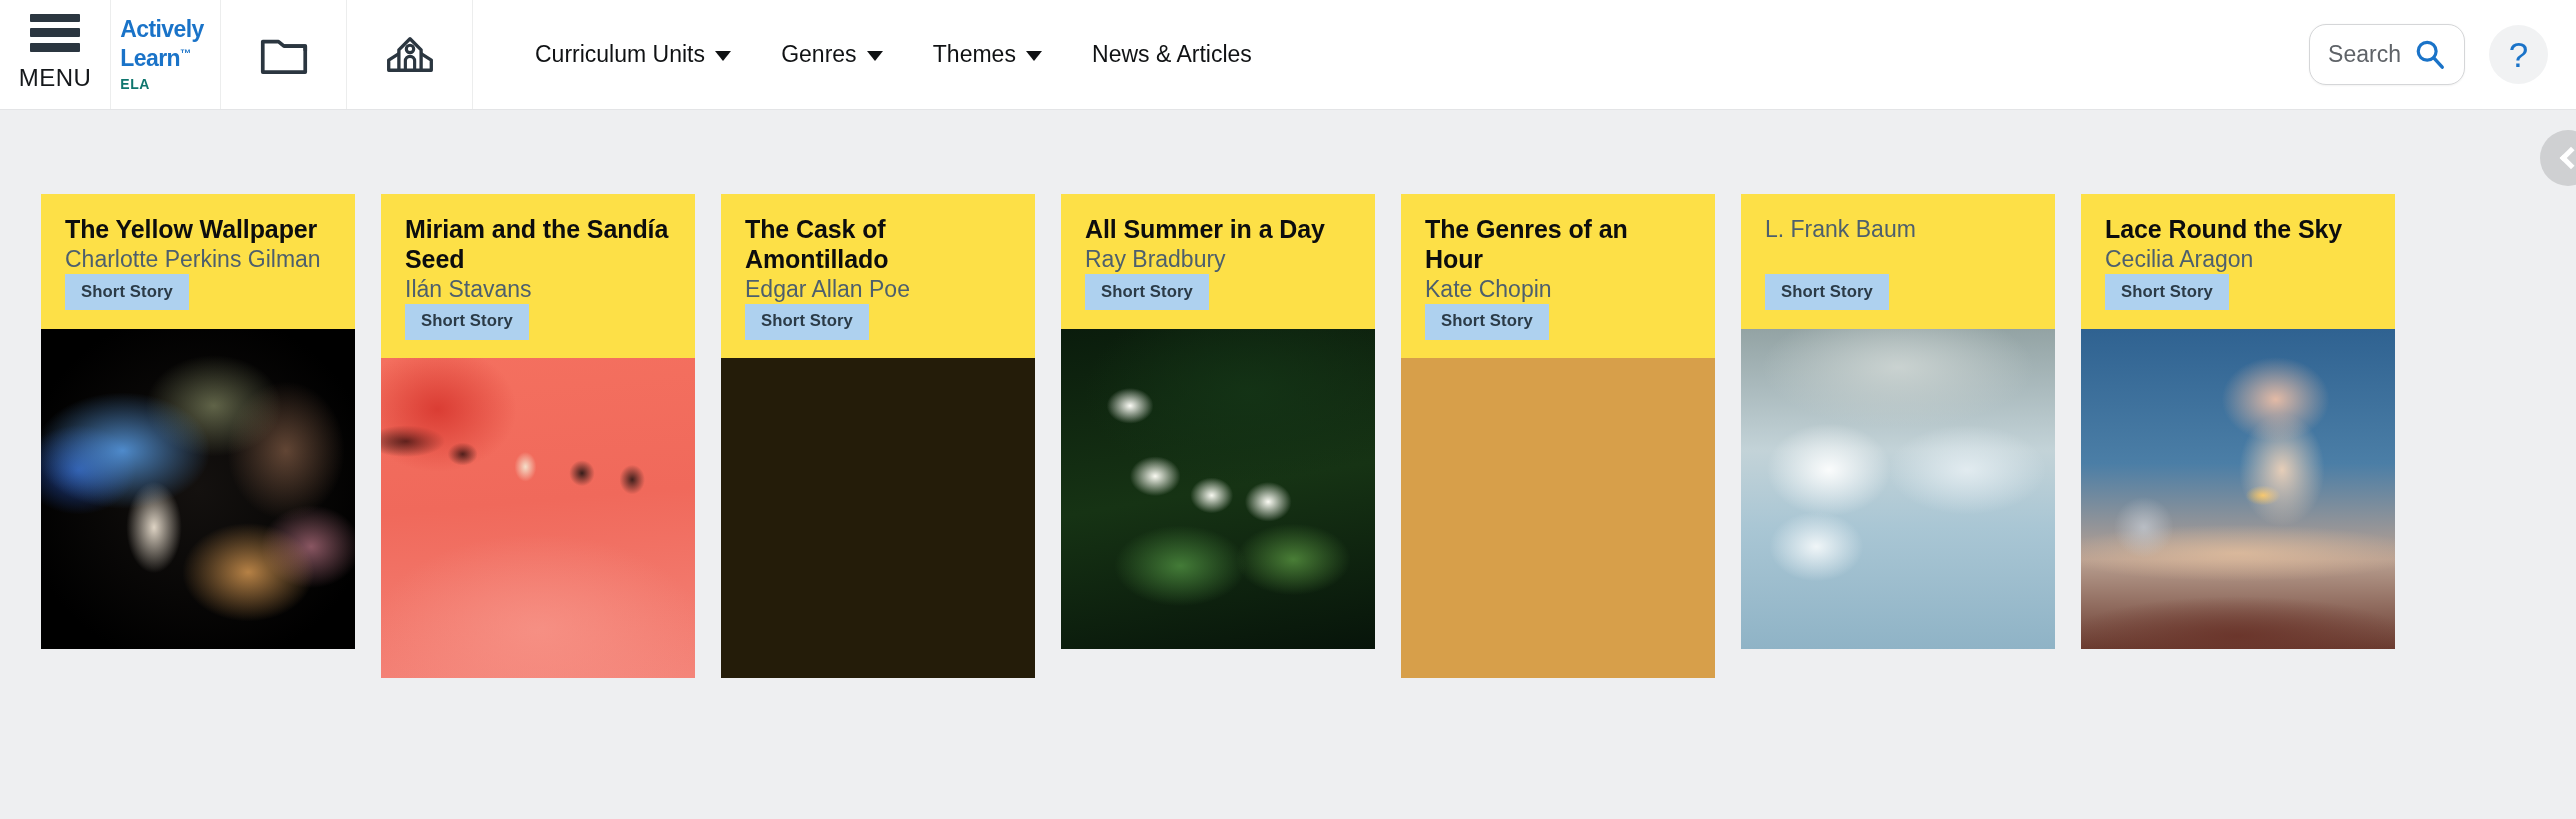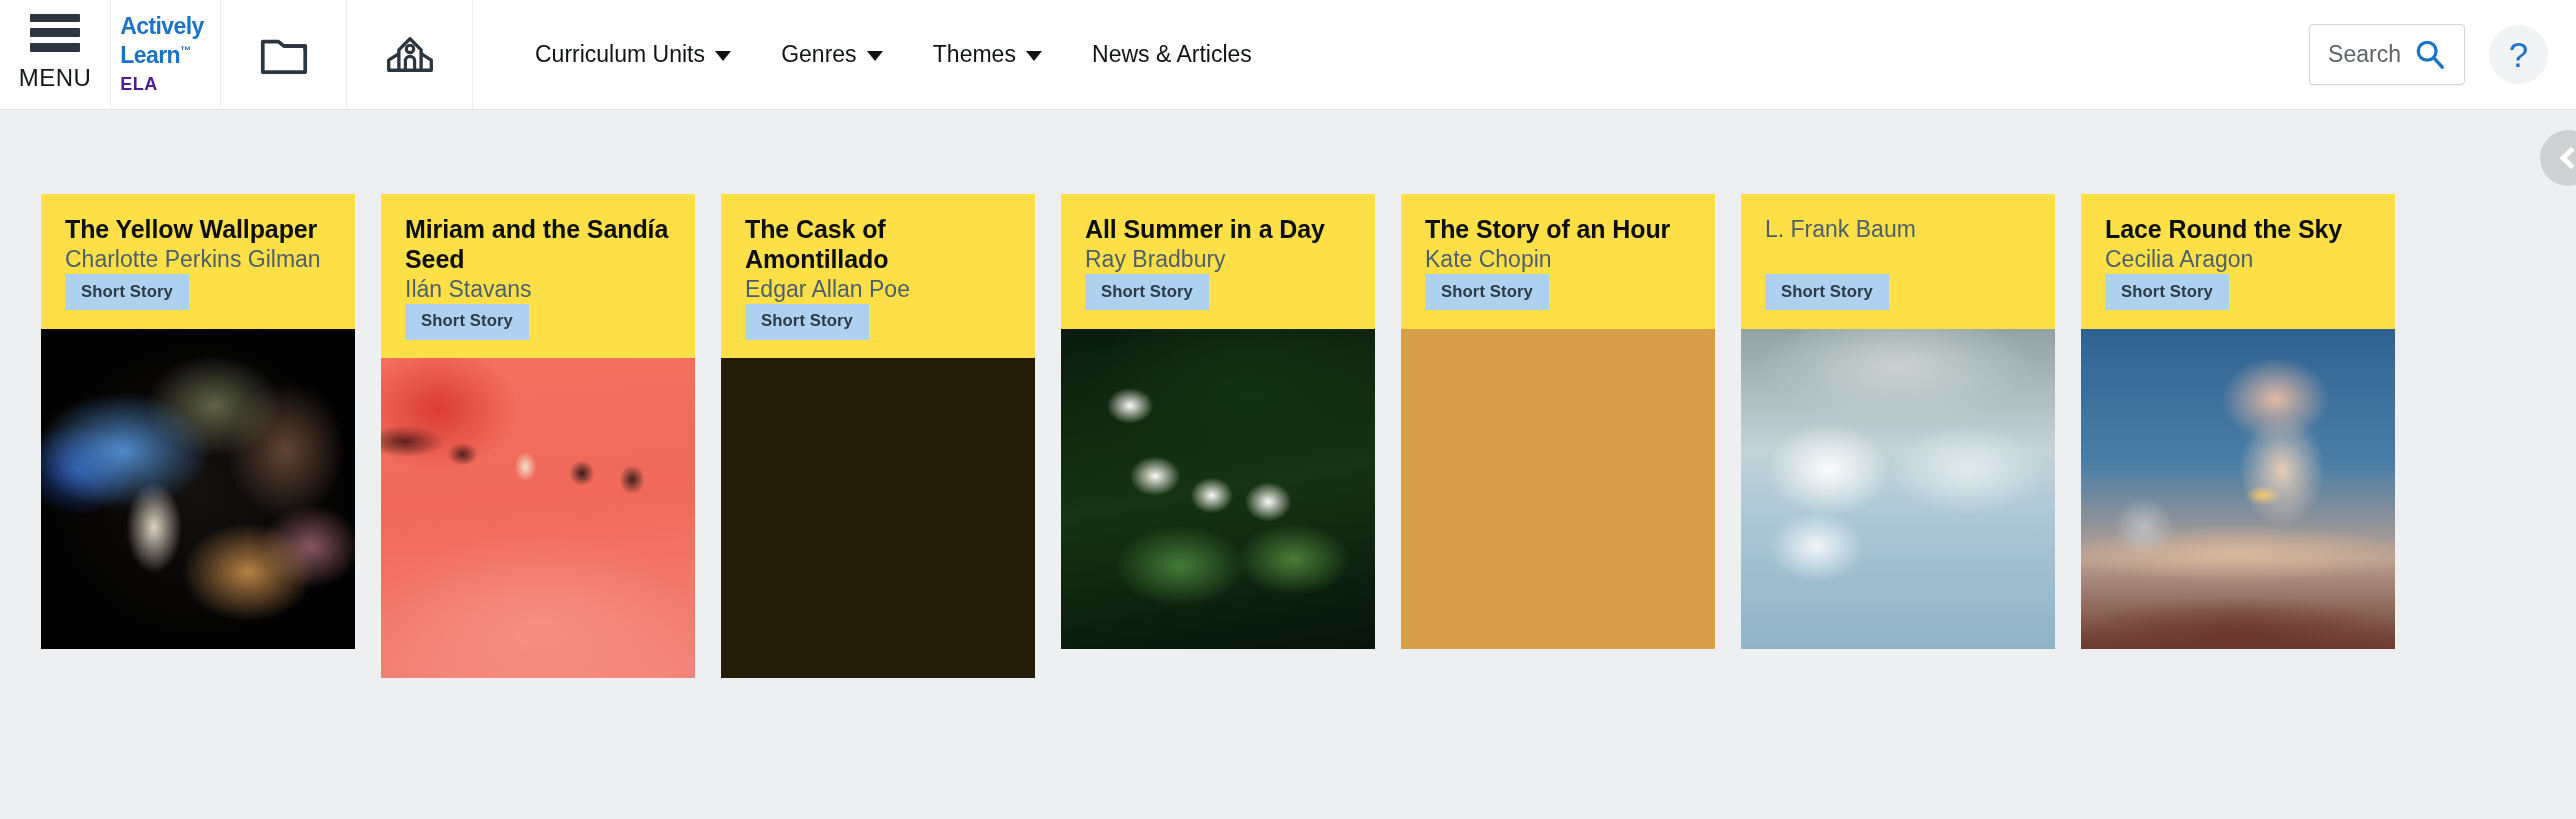--- a/index.html
+++ b/index.html
@@ -67,22 +67,22 @@
   .logo-line {
     color: #1a73c8;
     font-weight: bold;
     font-size: 23px;
     line-height: 24px;
     letter-spacing: -0.6px;
     text-align: right;
   }
   .logo-tm { font-size: 11px; vertical-align: super; font-weight: bold; }
   .logo-sub {
-    color: #4c1d95;
-    font-size: 18px;
+    color: #0f766e;
+    font-size: 14px;
     font-weight: bold;
     letter-spacing: 0.5px;
     margin-top: 7px;
   }
 
   .icon-cell { width: 126px; }
 
   .nav {
     display: flex;
     align-items: center;
@@ -114,21 +114,21 @@
     margin-left: auto;
     display: flex;
     align-items: center;
     gap: 24px;
     padding-right: 28px;
   }
   .search-box {
     width: 156px;
     height: 61px;
     border: 1.9px solid #d5d6d8;
-    border-radius: 4px;
+    border-radius: 17px;
     display: flex;
     align-items: center;
     justify-content: center;
     gap: 13px;
     background: #fff;
     box-shadow: 0 0.9px 1.9px rgba(0,0,0,0.05);
     cursor: text;
   }
   .search-text { font-size: 23px; color: #5f6368; }
   .help-btn {
@@ -405,21 +405,21 @@
     <div class="card-body">
       <div class="card-title">All Summer in a Day</div>
       <div class="card-author">Ray Bradbury</div>
       <div class="badge">Short Story</div>
     </div>
     <div class="card-img img-jasmine"></div>
   </div>
 
   <div class="card">
     <div class="card-body">
-      <div class="card-title">The Story of an Hour</div>
+      <div class="card-title">The Genres of an Hour</div>
       <div class="card-author">Kate Chopin</div>
       <div class="badge">Short Story</div>
     </div>
     <div class="card-img img-sunset"></div>
   </div>
 
   <div class="card">
     <div class="card-body">
       <div class="card-author">L. Frank Baum</div>
       <div class="badge">Short Story</div>

